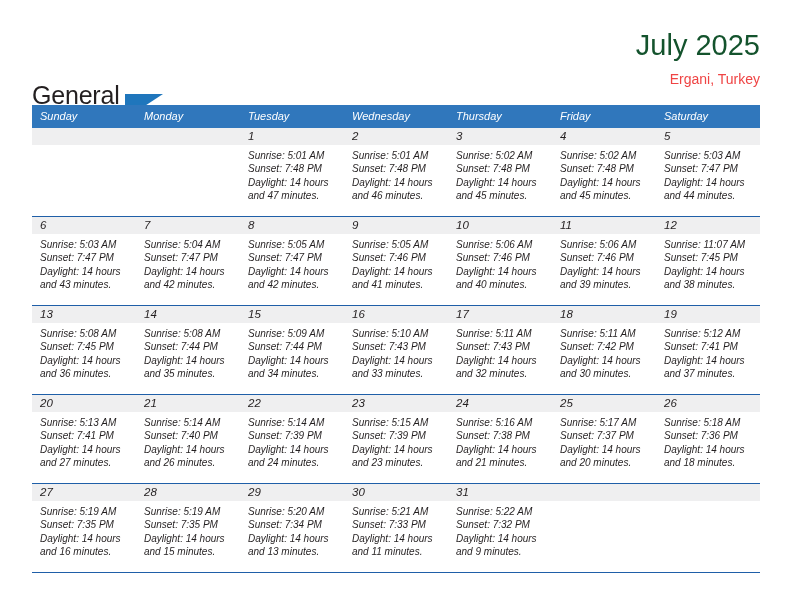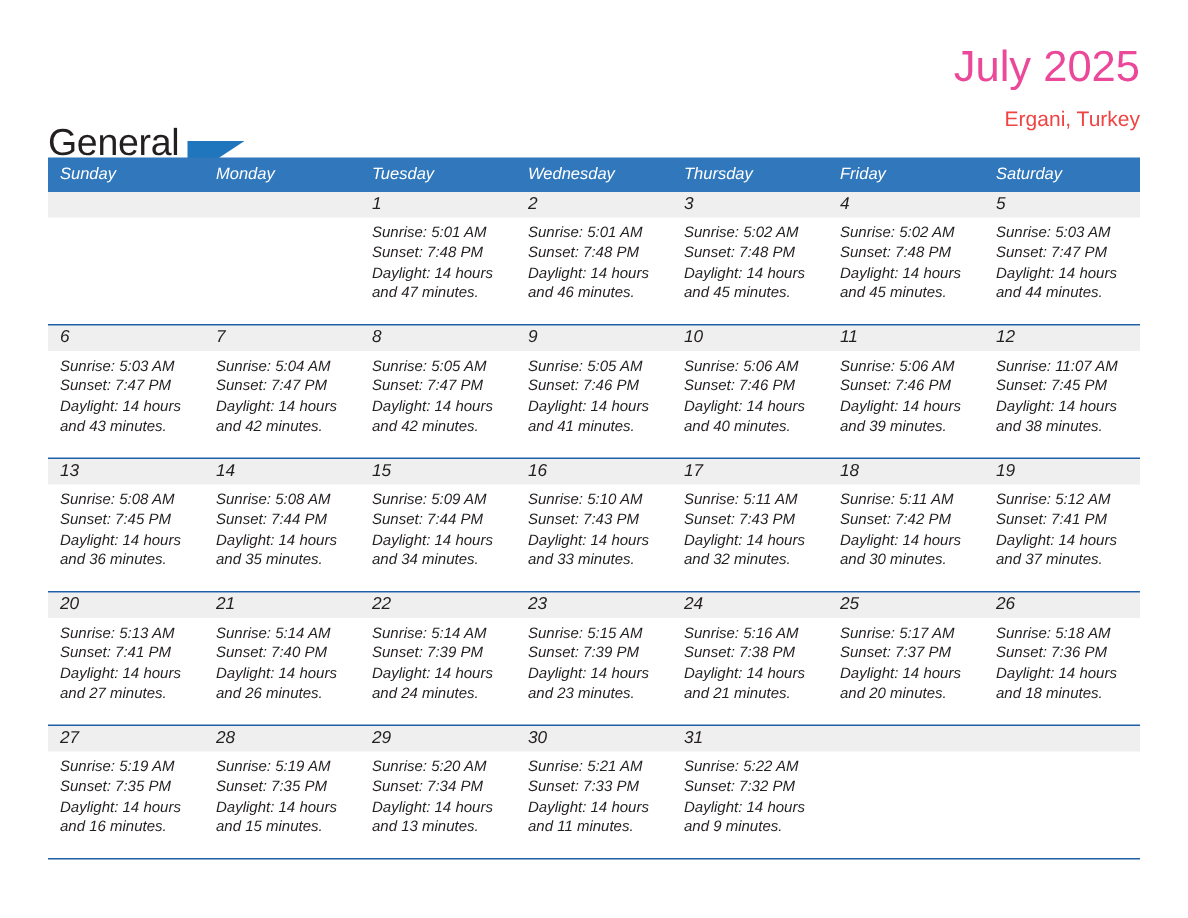--- a/index.html
+++ b/index.html
@@ -64,21 +64,21 @@
     border-bottom: 25px solid transparent;
   }
   .title-block {
     position: absolute;
     right: 0;
     top: 0;
     text-align: right;
   }
   .month-title {
     font-size: 29px;
-    color: #ec4899;
+    color: #14532d;
     line-height: 34px;
     white-space: nowrap;
   }
   .location {
     font-size: 14px;
     color: #ef4444;
     line-height: 20px;
     margin-top: 7px;
     white-space: nowrap;
   }

